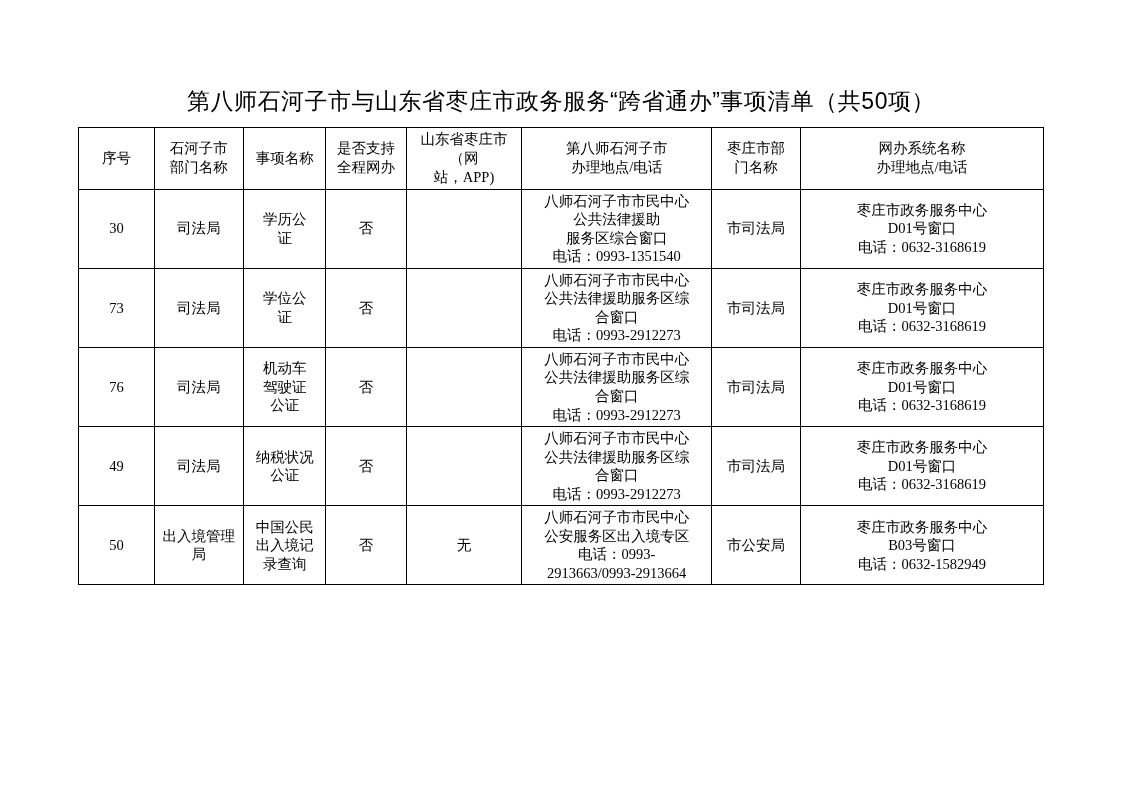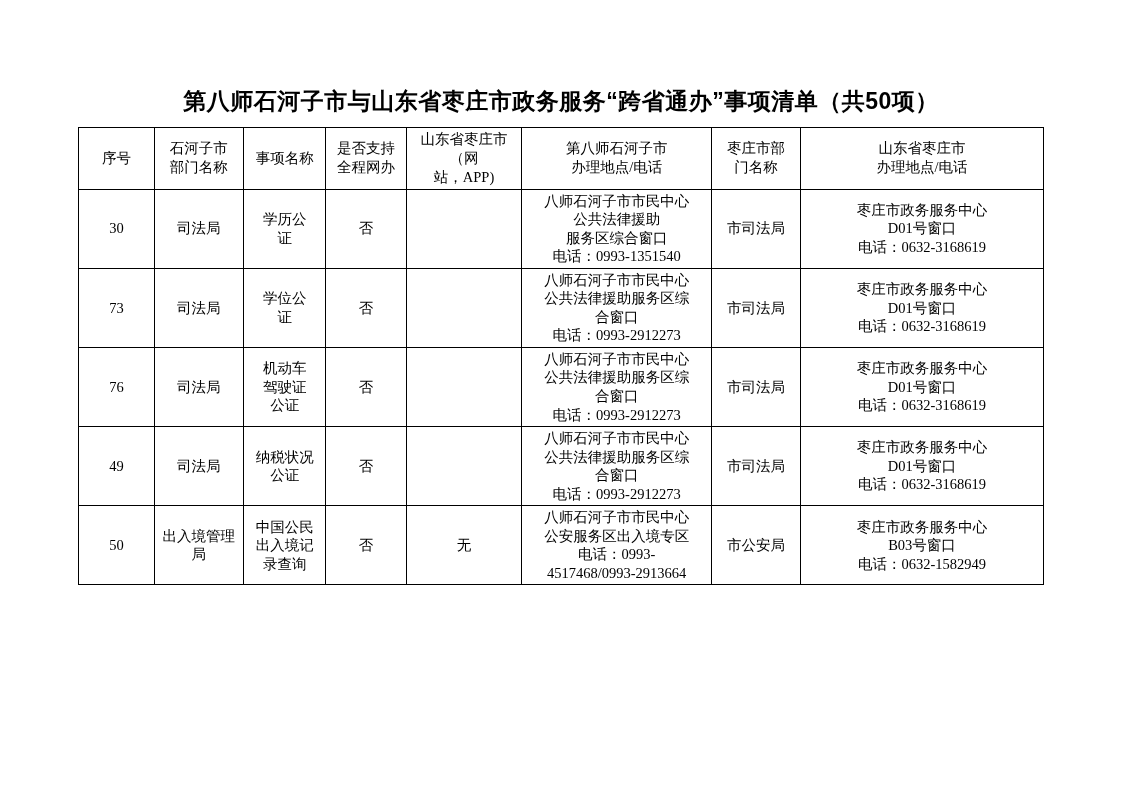--- a/index.html
+++ b/index.html
@@ -23,21 +23,21 @@
     height: 793px;
     background: #ffffff;
   }
   .doc-title {
     position: absolute;
     left: 0;
     top: 86px;
     width: 1122px;
     text-align: center;
     font-family: "Liberation Sans", "DejaVu Sans", sans-serif;
-    font-weight: bold;
+    font-weight: normal;
     font-size: 23px;
     letter-spacing: 0.5px;
     white-space: nowrap;
   }
   table.listing {
     position: absolute;
     left: 78px;
     top: 127px;
     width: 966px;
     border-collapse: collapse;
@@ -133,21 +133,21 @@
           </div>
         </th>
         <th>
           <div class="lines">
             <span>枣庄市部</span>
             <span>门名称</span>
           </div>
         </th>
         <th>
           <div class="lines">
-            <span>山东省枣庄市</span>
+            <span>网办系统名称</span>
             <span>办理地点/电话</span>
           </div>
         </th>
       </tr>
     </thead>
     <tbody>
 
       <tr>
         <td>30</td>
         <td>司法局</td>
@@ -280,21 +280,21 @@
             <span>录查询</span>
           </div>
         </td>
         <td>否</td>
         <td>无</td>
         <td class="cell-addr1">
           <div class="lines">
             <span>八师石河子市市民中心</span>
             <span>公安服务区出入境专区</span>
             <span>电话：0993-</span>
-            <span>4517468/0993-2913664</span>
+            <span>2913663/0993-2913664</span>
           </div>
         </td>
         <td>市公安局</td>
         <td class="cell-addr2">
           <div class="lines">
             <span>枣庄市政务服务中心</span>
             <span>B03号窗口</span>
             <span>电话：0632-1582949</span>
           </div>
         </td>

